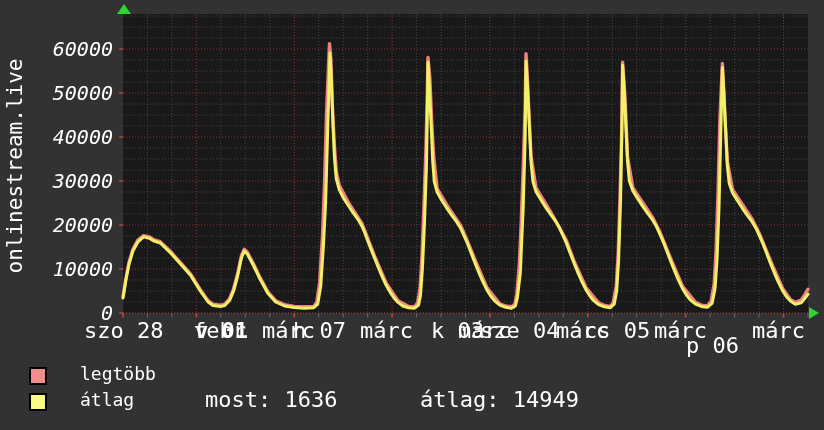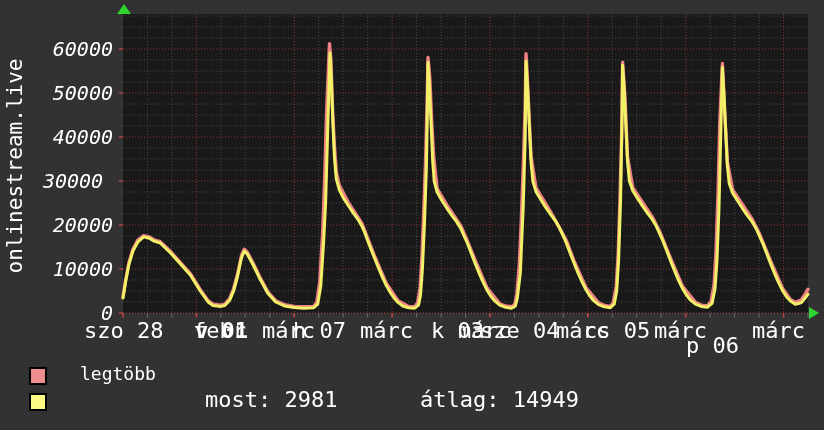--- a/index.html
+++ b/index.html
@@ -132,21 +132,21 @@
       <line x1="664.5357142857143" y1="299" x2="664.5357142857143" y2="303.5" stroke="#b84444" stroke-width="1.6"></line>
       <line x1="689" y1="299" x2="689" y2="303.5" stroke="#6a6a6a" stroke-width="1"></line>
       <polyline points="4.0,282.7 6.9,264.7 9.9,248.8 13.8,235.6 18.7,226.4 24.6,221.6 30.4,222.9 34.3,225.5 41.2,227.7 51.0,237.0 60.8,248.0 71.5,259.8 81.3,275.7 89.1,286.7 94.0,290.2 101.9,291.1 105.8,290.2 110.7,284.5 114.6,274.8 118.5,260.3 122.4,241.8 125.3,235.2 128.3,238.3 134.2,249.3 141.0,263.4 148.8,277.9 156.7,286.7 165.5,290.6 175.3,292.4 185.0,292.8 194.8,292.4 197.8,288.0 200.7,268.2 203.6,219.8 205.6,167.0 207.5,101.0 209.5,52.6 210.5,29.7 211.9,46.0 213.4,92.2 215.4,131.8 217.3,158.2 220.3,171.4 229.1,188.1 242.8,209.2 248.6,224.2 255.5,241.8 267.2,269.1 279.0,286.7 289.7,292.4 295.6,292.8 298.6,288.9 301.0,274.8 303.0,241.8 304.9,193.4 306.9,136.2 308.3,79.0 309.0,43.4 310.8,63.6 312.7,107.6 314.7,142.8 318.1,174.5 327.9,191.2 341.6,211.4 348.5,227.3 356.3,246.6 368.0,273.9 380.8,289.8 386.6,292.0 392.5,292.8 395.9,290.2 397.9,279.2 400.3,250.6 402.3,206.6 404.2,153.8 406.2,92.2 407.0,39.8 408.1,59.2 410.1,103.2 412.1,142.8 417.0,174.0 431.6,197.8 447.3,226.4 455.1,247.1 466.9,273.5 479.6,288.9 485.5,291.5 491.3,292.4 494.3,288.4 497.2,272.6 499.2,239.6 501.1,180.2 502.6,123.0 503.6,48.2 506.0,83.4 508.5,142.8 513.8,173.6 533.4,203.1 540.3,216.7 552.0,245.3 563.7,272.6 576.5,288.4 582.3,291.1 588.2,292.0 592.1,287.1 595.1,270.4 597.0,237.4 599.0,180.2 600.9,105.4 603.4,49.5 605.8,101.0 608.3,147.2 613.6,175.8 633.2,205.3 640.1,218.9 651.8,247.5 663.6,274.4 671.4,285.4 676.3,288.4 682.1,286.2 686.1,280.1 689.0,275.2" fill="none" stroke="#ee8181" stroke-width="3.4" stroke-linejoin="round" stroke-linecap="round"></polyline>
       <polyline points="4.0,284.0 6.9,266.0 9.9,250.6 13.8,237.4 18.7,228.2 24.6,222.9 30.4,224.2 34.3,226.8 41.2,229.0 51.0,238.3 60.8,249.3 71.5,261.2 81.3,277.0 89.1,288.0 94.0,291.5 101.9,292.4 105.8,291.5 110.7,286.2 114.6,277.0 118.5,262.5 122.4,244.0 125.3,237.0 128.3,240.0 134.2,251.0 141.0,265.1 148.8,279.2 156.7,288.0 165.5,292.0 175.3,293.5 185.0,294.2 194.8,293.7 198.7,290.2 201.7,272.6 204.6,228.6 206.6,189.0 208.5,123.0 209.5,87.8 211.0,39.0 212.4,65.8 213.9,109.8 215.4,142.8 217.3,164.8 220.3,175.8 224.2,183.7 229.1,191.2 234.0,198.7 238.9,205.3 242.8,211.9 245.7,218.5 248.6,226.4 251.6,234.3 255.5,244.0 259.4,253.7 263.3,262.9 267.2,271.3 271.2,278.3 275.1,284.0 279.0,288.4 283.9,292.0 289.7,293.7 295.6,294.2 299.5,291.1 301.5,281.4 303.4,255.0 305.4,211.0 307.4,153.8 308.3,101.0 309.0,48.6 310.3,70.2 312.3,114.2 313.7,147.2 315.2,167.0 318.1,178.0 323.0,186.8 327.9,194.3 332.8,201.3 337.7,207.9 341.6,214.1 344.5,220.7 348.5,229.5 352.4,239.6 356.3,249.7 360.2,259.4 364.1,268.2 368.0,276.1 371.9,282.3 375.9,287.1 380.8,291.1 386.6,293.3 392.5,294.2 396.4,292.0 398.4,283.6 401.3,259.4 404.2,193.4 406.2,123.0 407.0,47.3 408.6,74.6 410.6,116.4 412.1,149.4 414.0,167.9 417.0,177.6 421.8,185.5 426.7,193.4 431.6,200.4 436.5,207.0 440.4,213.6 443.4,220.2 447.3,229.0 451.2,239.2 455.1,249.3 459.0,259.0 463.0,267.8 466.9,275.7 470.8,281.8 474.7,286.7 479.6,290.6 485.5,292.8 491.3,293.7 495.2,290.2 497.7,277.0 499.6,246.2 501.6,184.6 503.1,101.0 503.6,51.3 505.0,72.4 507.0,114.2 508.5,147.2 510.4,167.0 513.8,176.7 518.7,184.6 523.6,192.1 528.5,199.1 533.4,205.7 537.3,212.3 540.3,218.9 544.2,227.7 548.1,237.8 552.0,248.0 555.9,257.6 559.8,266.9 563.7,274.8 567.7,281.4 571.6,286.2 576.5,290.2 582.3,292.4 588.2,293.3 593.1,289.3 596.0,274.8 598.0,246.2 600.0,193.4 601.9,114.2 603.4,53.5 604.8,76.8 606.8,118.6 608.3,151.6 610.2,169.2 613.6,178.9 618.5,186.8 623.4,194.3 628.3,201.3 633.2,207.9 637.1,214.5 640.1,221.1 644.0,229.9 647.9,240.0 651.8,250.2 655.7,259.8 659.6,268.6 663.6,276.6 667.5,282.7 671.4,287.1 676.3,290.2 682.1,288.9 686.1,284.0 689.0,280.1" fill="none" stroke="#f1f066" stroke-width="3" stroke-linejoin="round" stroke-linecap="round"></polyline>
     </svg>
 
   <div id="ylabels">
       <div class="ylab" style="top: 302px;">0</div>
       <div class="ylab" style="top: 258px;">10000</div>
       <div class="ylab" style="top: 214px;">20000</div>
-      <div class="ylab" style="top: 170px; text-align: center;">30000</div>
+      <div class="ylab" style="top: 170px;">30000</div>
       <div class="ylab" style="top: 126px;">40000</div>
       <div class="ylab" style="top: 82px;">50000</div>
       <div class="ylab" style="top: 38px;">60000</div>
     </div>
   <div id="xlabels">
       <div class="xlab" style="left: 84px;">szo 28</div>
       <div class="xlab" style="left: 165px; margin-left: 28px;">febr</div>
       <div class="xlab" style="left: 195px; font-weight: bold;">v 01</div>
       <div class="xlab" style="left: 262px;">márc</div>
       <div class="xlab" style="left: 293px;">h 07</div>
@@ -158,17 +158,18 @@
       <div class="xlab" style="left: 584px;">cs 05</div>
       <div class="xlab" style="left: 654px;">márc</div>
       <div class="xlab" style="left: 686px; margin-top: 15px;">p 06</div>
       <div class="xlab" style="left: 752px;">márc</div>
     </div>
 
   <div class="swatch sw1" style="background: rgb(240, 141, 141);"></div>
   <div class="leglab ll1">legtöbb</div>
 
   <div class="swatch sw2" style="background: rgb(250, 250, 133);"></div>
+  <div class="leglab ll2">átlag</div>
 
-  <div class="stat st1">most: 2981</div>
+  <div class="stat st1">most: 1636</div>
   <div class="stat st2">átlag: 14949</div>
 
 </div>
 
 </body></html>

